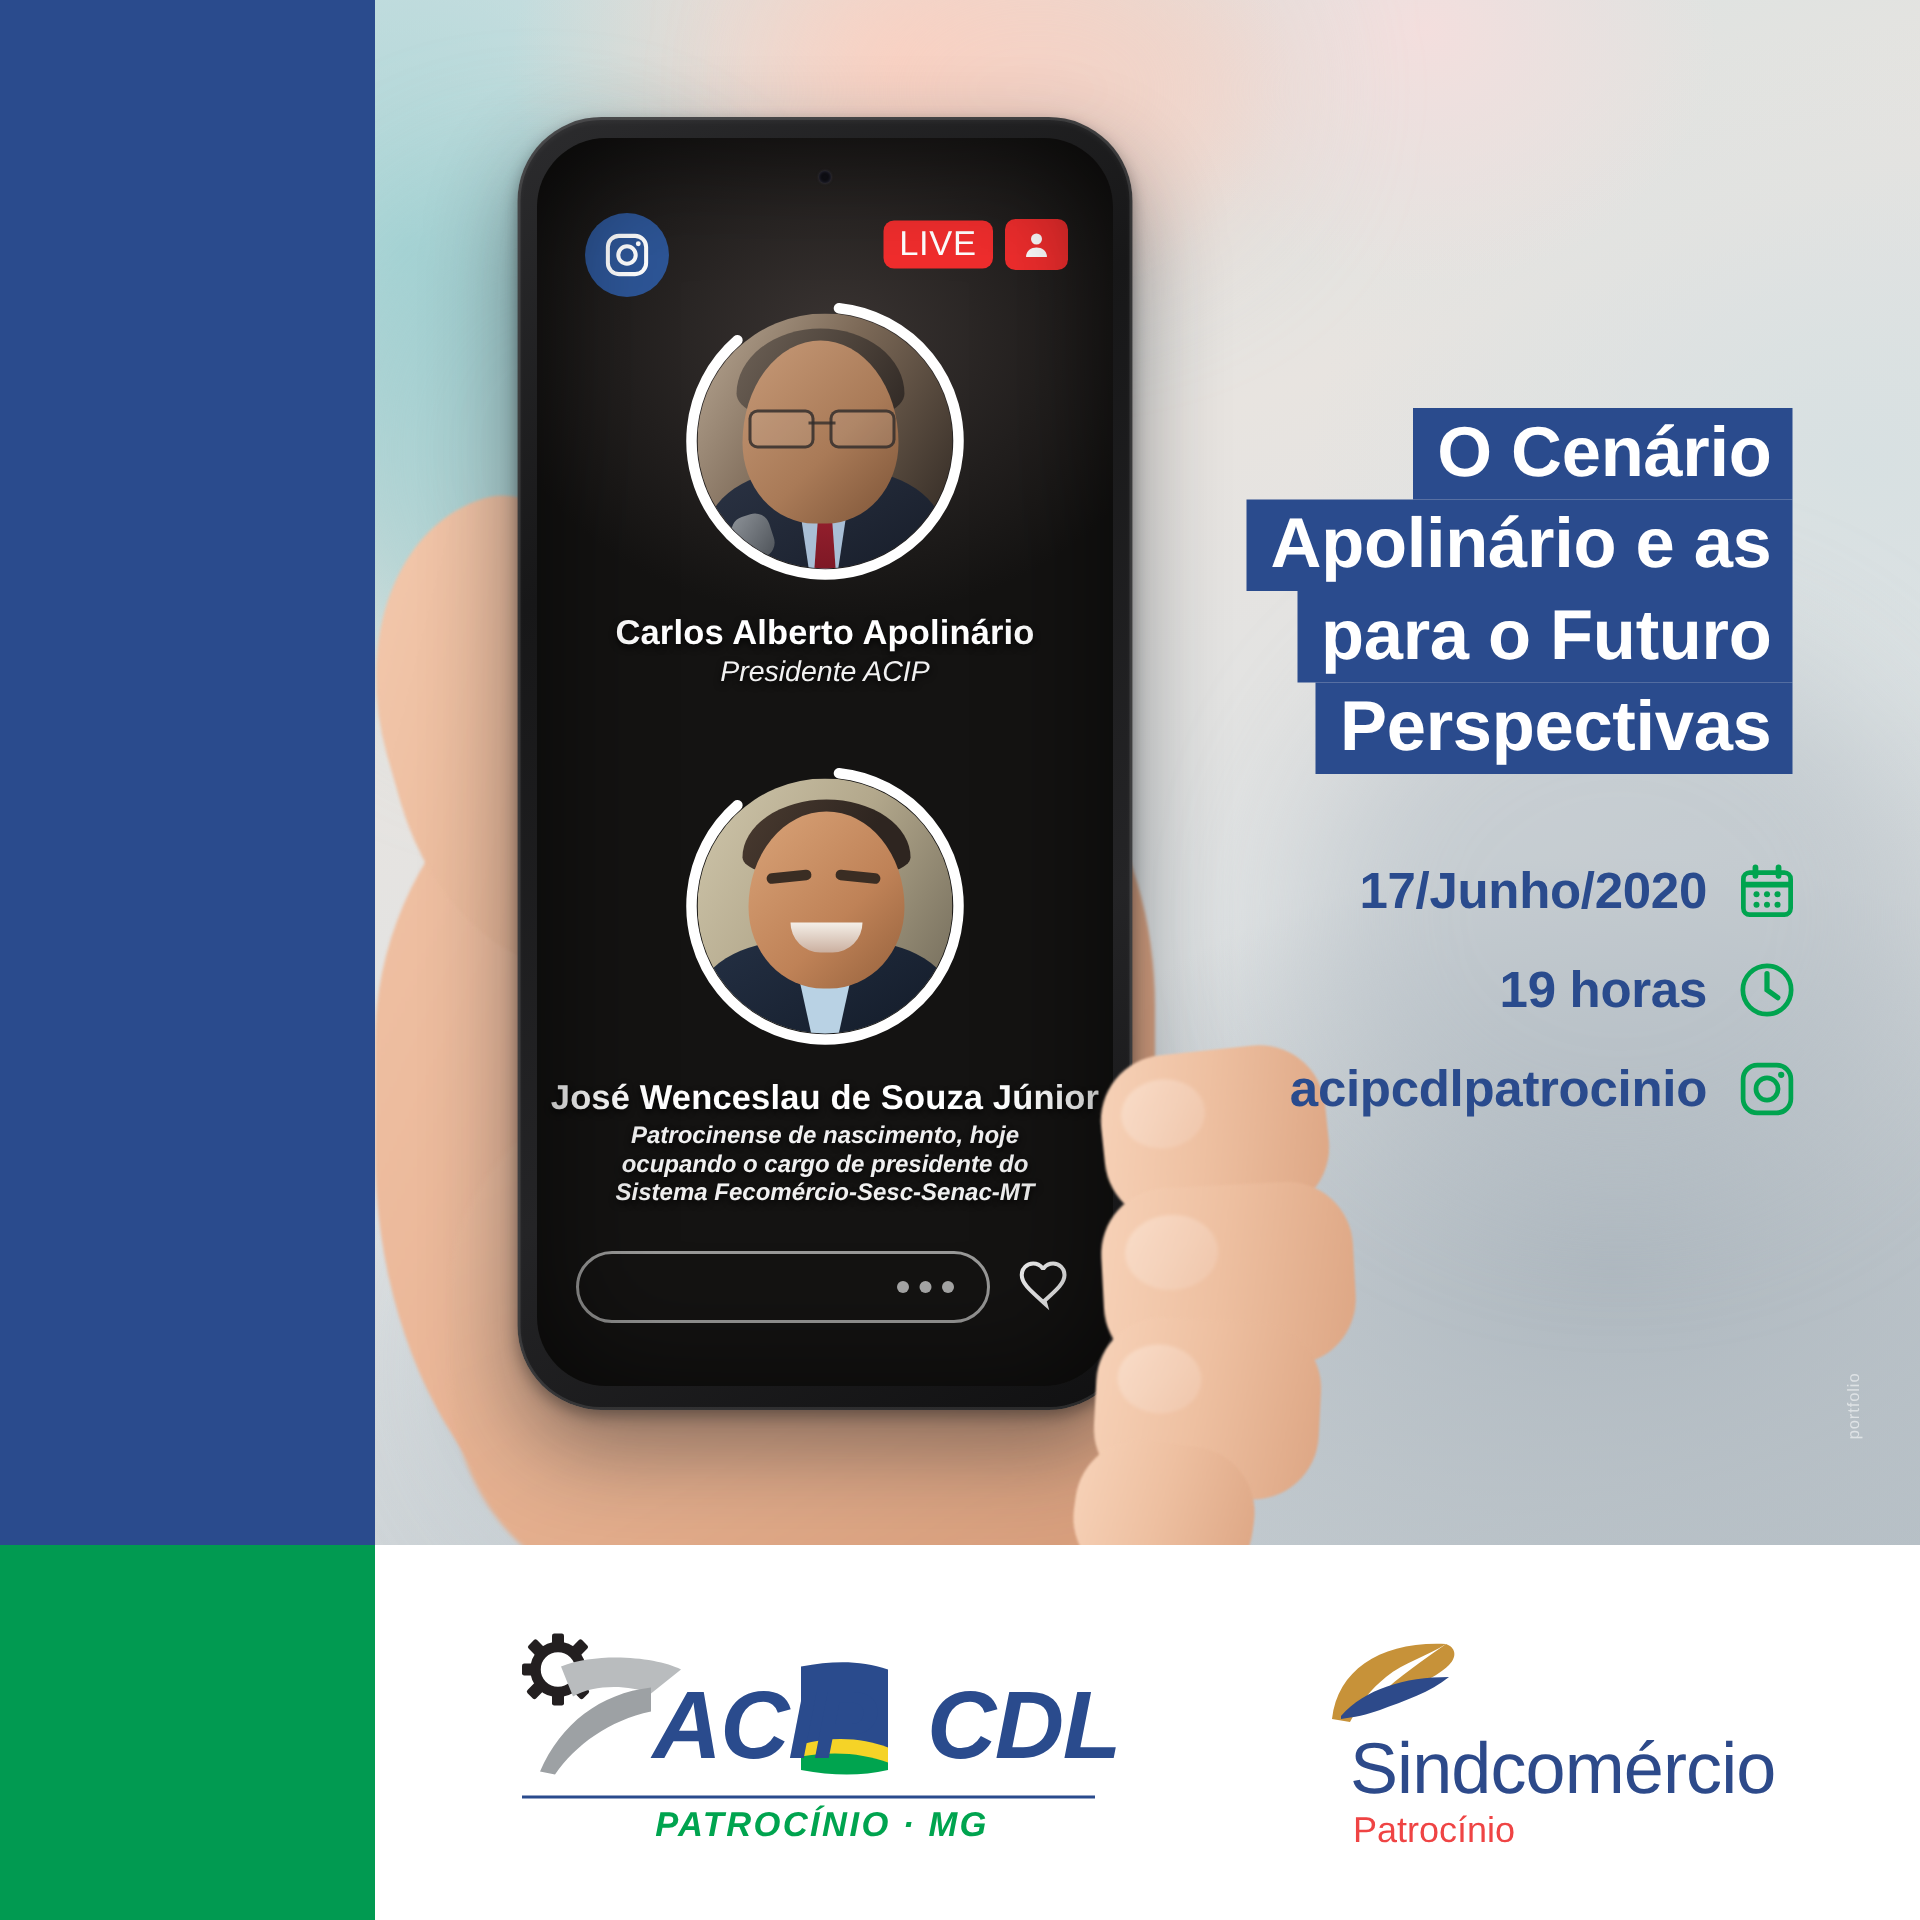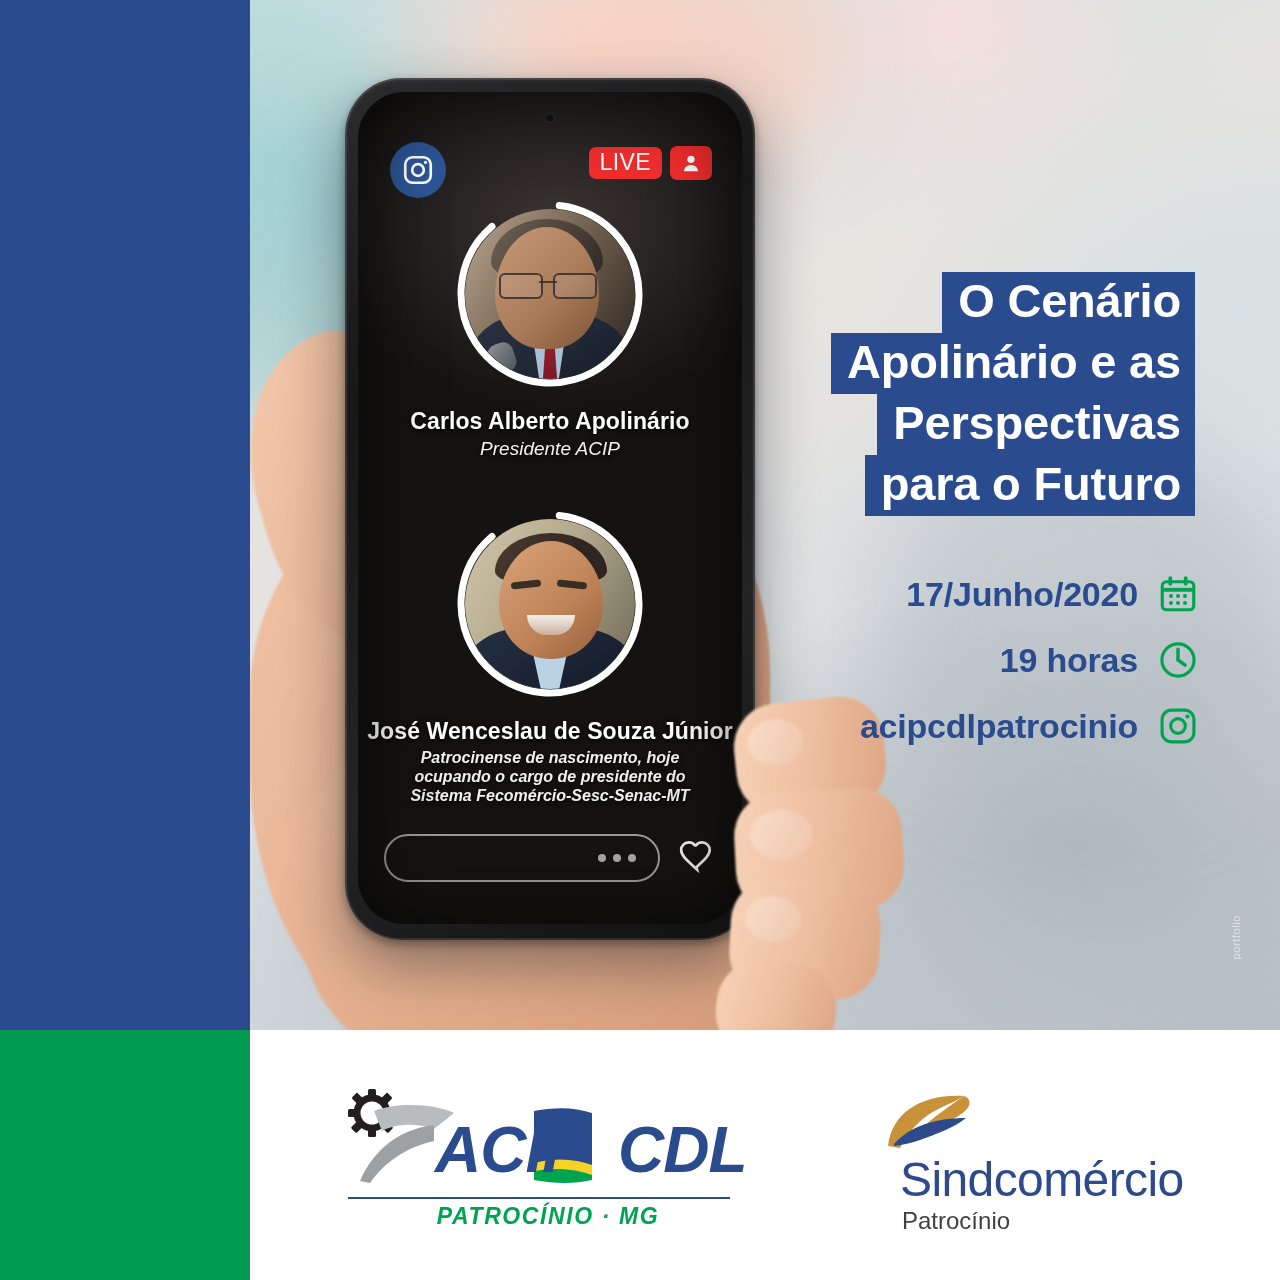--- a/index.html
+++ b/index.html
@@ -188,21 +188,21 @@
   .acip-logo{position:absolute;left:330px;top:1085px;width:400px;height:150px;}
   .acip-txt{position:absolute;font-style:italic;font-weight:bold;color:#2a4b8d;}
   .acip-word{left:105px;top:28px;font-size:64px;letter-spacing:-1px;}
   .cdl-word{left:288px;top:28px;font-size:64px;letter-spacing:-1px;}
   .acip-rule{position:absolute;left:18px;top:112px;width:382px;height:2px;background:#2a4b8d;}
   .acip-sub{position:absolute;left:18px;top:118px;width:400px;text-align:center;color:#00a44f;
     font-size:23px;font-weight:bold;font-style:italic;letter-spacing:1.6px;}
 
   .sind-logo{position:absolute;left:880px;top:1090px;width:320px;height:150px;}
   .sind-word{position:absolute;left:20px;top:62px;color:#2d4a8a;font-size:48px;letter-spacing:-.6px;}
-  .sind-sub{position:absolute;left:22px;top:117px;color:#404040;font-size:24px;}
+  .sind-sub{position:absolute;left:22px;top:117px;color:#ef4444;font-size:24px;}
 </style>
 </head>
 <body>
 
 <div class="stage">
 
   <div class="bg">
     <div class="bg-blob" style="left:-40px;top:120px;width:300px;height:360px;background:rgba(150,200,202,.55);"></div>
     <div class="bg-blob" style="left:280px;top:-60px;width:320px;height:240px;background:rgba(248,205,190,.6);"></div>
     <div class="bg-blob" style="left:620px;top:420px;width:420px;height:380px;background:rgba(176,186,194,.5);"></div>
@@ -308,22 +308,22 @@
     <div class="nail" style="left:16px;top:18px;width:62px;height:50px;"></div>
   </div>
   <div class="hand finger f3">
     <div class="nail" style="left:14px;top:18px;width:56px;height:46px;"></div>
   </div>
   <div class="hand finger f4"></div>
 
   <div class="title">
     <div class="tline">O Cenário</div>
     <div class="tline">Apolinário e as</div>
+    <div class="tline">para o Futuro</div>
     <div class="tline">Perspectivas</div>
-    <div class="tline">para o Futuro</div>
   </div>
 
   <div class="info">
 
     <div class="irow">
       <span class="itext">17/Junho/2020</span>
       <span class="iicon">
         <svg width="42" height="42" viewBox="0 0 24 24" fill="none" stroke="#00a44f" stroke-width="1.8">
           <rect x="3" y="5" width="18" height="16" rx="2.4"></rect>
           <path d="M3 9.6h18" stroke-width="2.2"></path>

